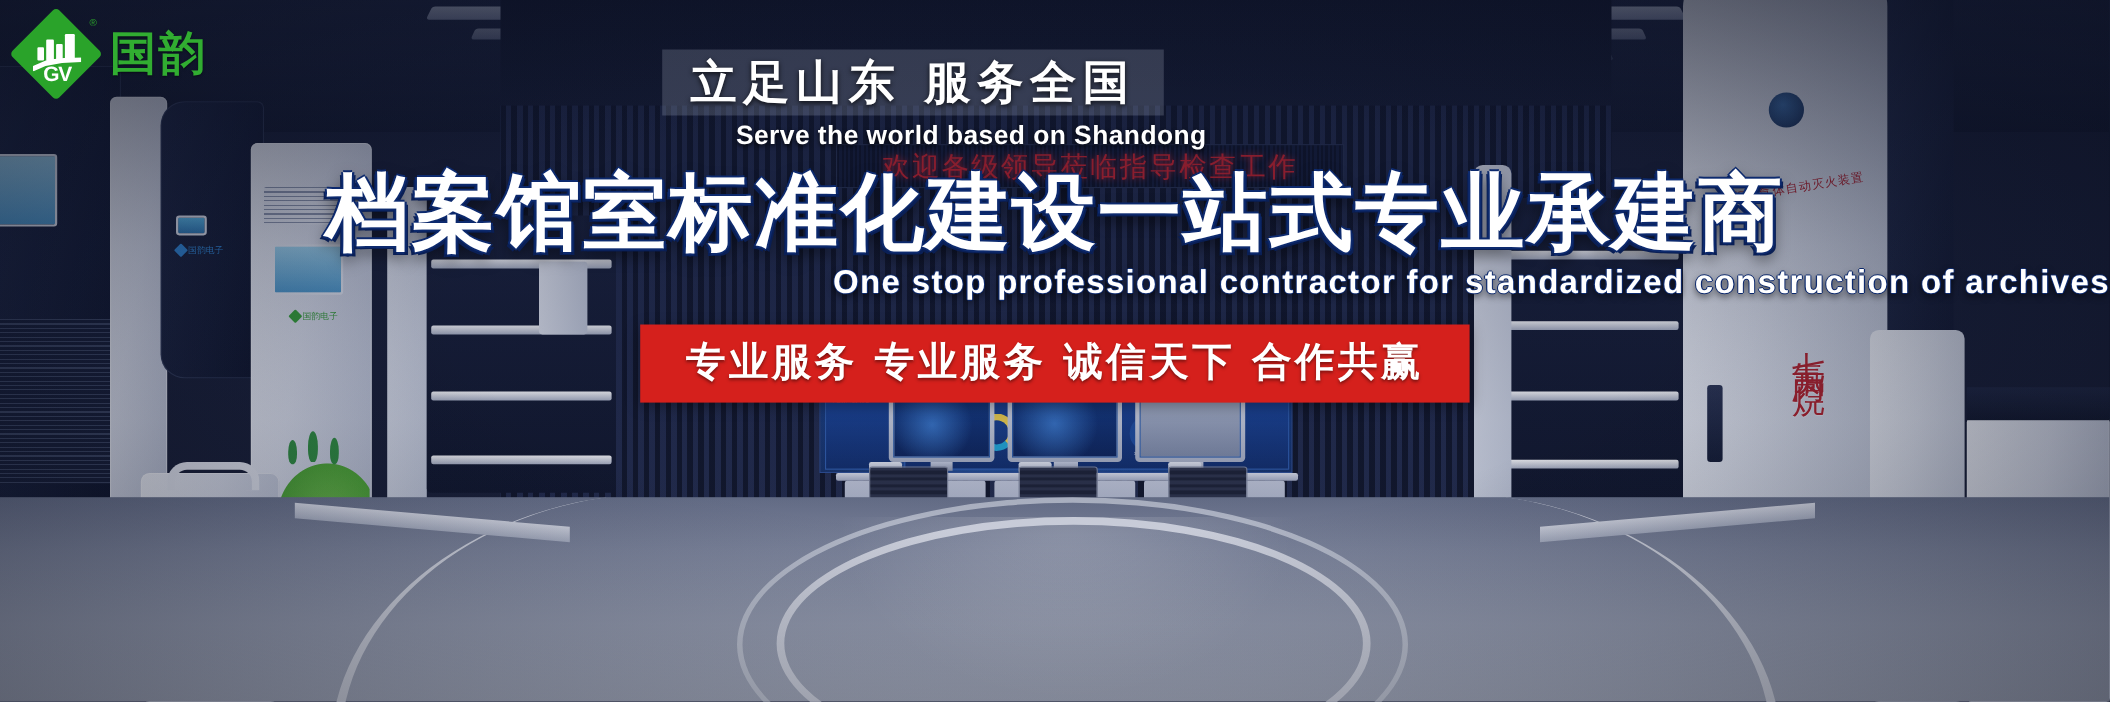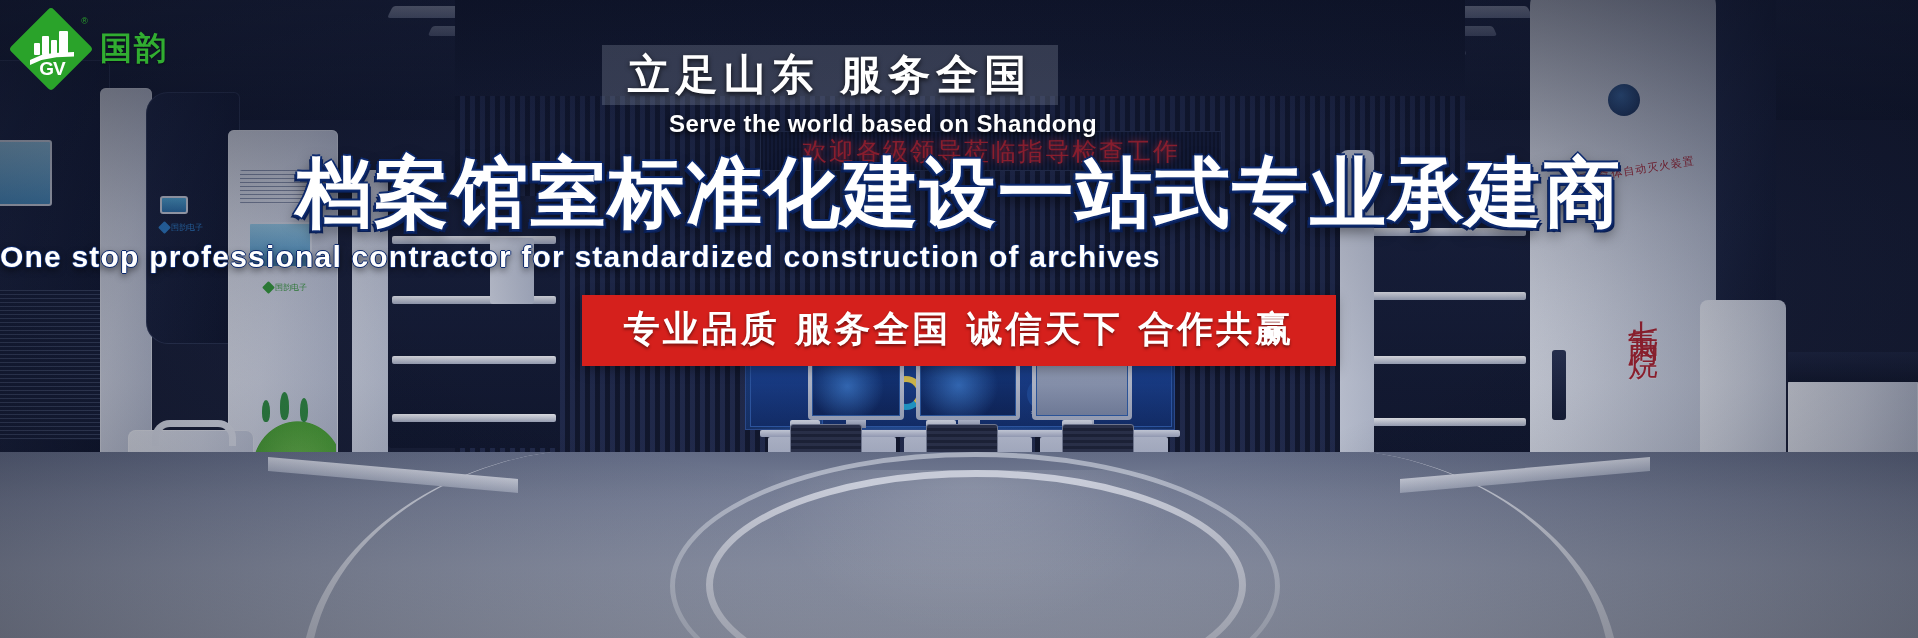--- a/index.html
+++ b/index.html
@@ -290,21 +290,21 @@
   .logo-gv {
     position:absolute; left:20px; top:46px; width:36px;
     color:#ffffff; font-size:19px; font-weight:bold; letter-spacing:-1px;
     font-family:"Liberation Sans", sans-serif; text-align:center;
   }
   .logo-reg {
     position:absolute; right:0px; top:4px; color:#2aa32a; font-size:9px;
     font-family:"Liberation Sans", sans-serif;
   }
   .logo-name {
-    color:#31ad31; font-size:32px; font-weight:bold; letter-spacing:2px;
+    color:#31ad31; font-size:42px; font-weight:bold; letter-spacing:2px;
     font-family:"DejaVu Sans", sans-serif;
     text-shadow:0 1px 2px rgba(0,0,0,.5);
   }
 
   .copy { position:absolute; left:0; top:0; width:1918px; z-index:45; }
 
   .eyebrow-wrap {
     position:absolute; left:0; top:45px; width:1660px; text-align:center;
   }
   .eyebrow {
@@ -326,21 +326,21 @@
     color:#ffffff; font-size:76px; font-weight:bold; letter-spacing:2px;
     font-family:"DejaVu Sans", sans-serif;
     text-shadow:
       -2px 0 0 #0d2a6e, 2px 0 0 #0d2a6e, 0 -2px 0 #0d2a6e, 0 2px 0 #0d2a6e,
       -3px 3px 0 #0a1f55, 3px 3px 0 #0a1f55,
       0 6px 14px rgba(0,0,0,.6);
     white-space:nowrap;
   }
 
   .subline {
-    position:absolute; left:0; top:240px; width:1918px; text-align:left;
+    position:absolute; left:0; top:240px; width:1918px; text-align:right;
     color:#ffffff; font-size:30px; font-weight:bold; letter-spacing:1.2px;
     font-family:"Liberation Sans", sans-serif;
     text-shadow:
       -1px 0 0 #0d2a6e, 1px 0 0 #0d2a6e, 0 -1px 0 #0d2a6e, 0 1px 0 #0d2a6e,
       0 3px 7px rgba(0,0,0,.7);
     white-space:nowrap;
   }
 
   .slogan-wrap {
     position:absolute; left:0; top:295px; width:1918px; text-align:center;
@@ -563,17 +563,17 @@
   <div class="copy">
     <div class="eyebrow-wrap">
       <span class="eyebrow">立足山东 服务全国</span>
     </div>
     <div class="eyebrow-en">Serve the world based on Shandong</div>
 
     <div class="headline">档案馆室标准化建设一站式专业承建商</div>
     <div class="subline">One stop professional contractor for standardized construction of archives</div>
 
     <div class="slogan-wrap">
-      <span class="slogan">专业品质  服务全国  诚信天下  合作共赢</span>
+      <span class="slogan">专业服务  专业服务  诚信天下  合作共赢</span>
     </div>
   </div>
 
 </div>
 
 </body></html>

